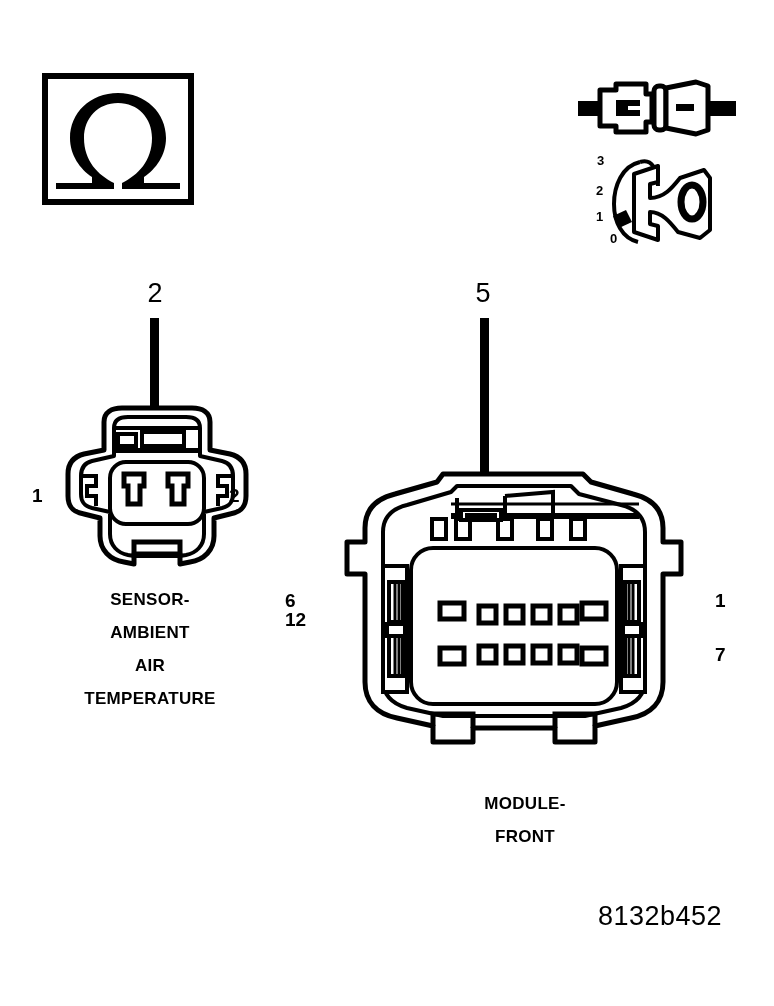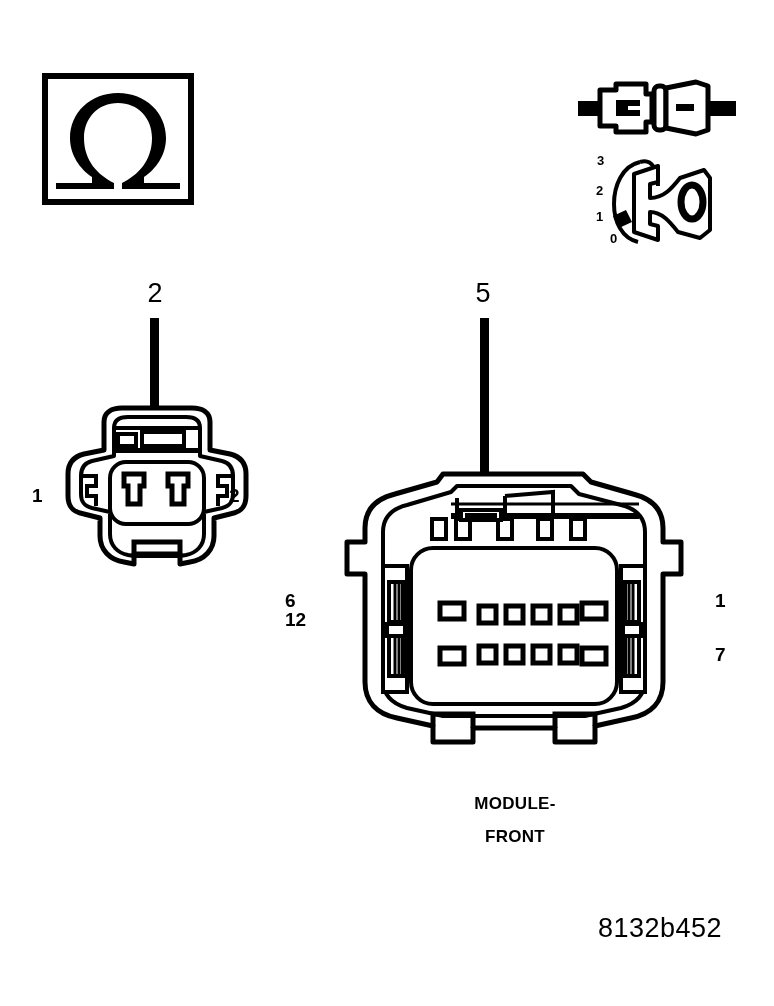--- a/index.html
+++ b/index.html
@@ -208,20 +208,26 @@
 
       <path d="M 106 70 L 126 70 L 126 82 L 122 82 L 122 100 L 110 100 L 110 82 L 106 82 Z" fill="#ffffff" stroke="#000000" stroke-width="5" stroke-linejoin="miter"></path>
 
       <path d="M 72 150 L 72 138 L 118 138 L 118 150" fill="none" stroke="#000000" stroke-width="5"></path>
     </svg>
   </div>
 
   <div class="abs pin-label" style="left:32px; top:486px;">1</div>
   <div class="abs pin-label" style="left:229px; top:486px;">2</div>
 
+  <div class="abs" style="left:16px; top:583px; width:268px;">
+    <div class="caption">SENSOR-</div>
+    <div class="caption">AMBIENT</div>
+    <div class="caption">AIR</div>
+    <div class="caption">TEMPERATURE</div>
+  </div>
 
   <div class="abs callout-num" style="left:468px; top:280px; width:30px;">5</div>
   <div class="leader" style="left:480px; top:318px;">
     <div class="shaft" style="width:9px; height:272px;"></div>
     <svg class="abs" style="left:-9px; top:264px;" width="27" height="32" viewBox="0 0 27 32">
       <path d="M 0 0 L 27 0 L 13.5 30 Z" fill="#000000"></path>
     </svg>
   </div>
 
   <div class="abs" style="left:333px; top:470px;">
@@ -304,20 +310,20 @@
       <path d="M 100 256 L 100 244 L 140 244 L 140 258" fill="none" stroke="#000000" stroke-width="5"></path>
       <path d="M 222 258 L 222 244 L 262 244 L 262 256" fill="none" stroke="#000000" stroke-width="5"></path>
     </svg>
   </div>
 
   <div class="abs pin-label" style="left:285px; top:591px;">6</div>
   <div class="abs pin-label" style="left:285px; top:610px;">12</div>
   <div class="abs pin-label" style="left:715px; top:591px;">1</div>
   <div class="abs pin-label" style="left:715px; top:645px;">7</div>
 
-  <div class="abs" style="left:399px; top:787px; width:232px;">
+  <div class="abs" style="left:409px; top:787px; width:232px;">
     <div class="caption">MODULE-</div>
     <div class="caption">FRONT</div>
   </div>
 
-  <div class="abs figure-id" style="left:598px; top:903px;margin-top:12px;">8132b452</div>
+  <div class="abs figure-id" style="left:598px; top:903px;">8132b452</div>
 
 </div>
 
 </body></html>

